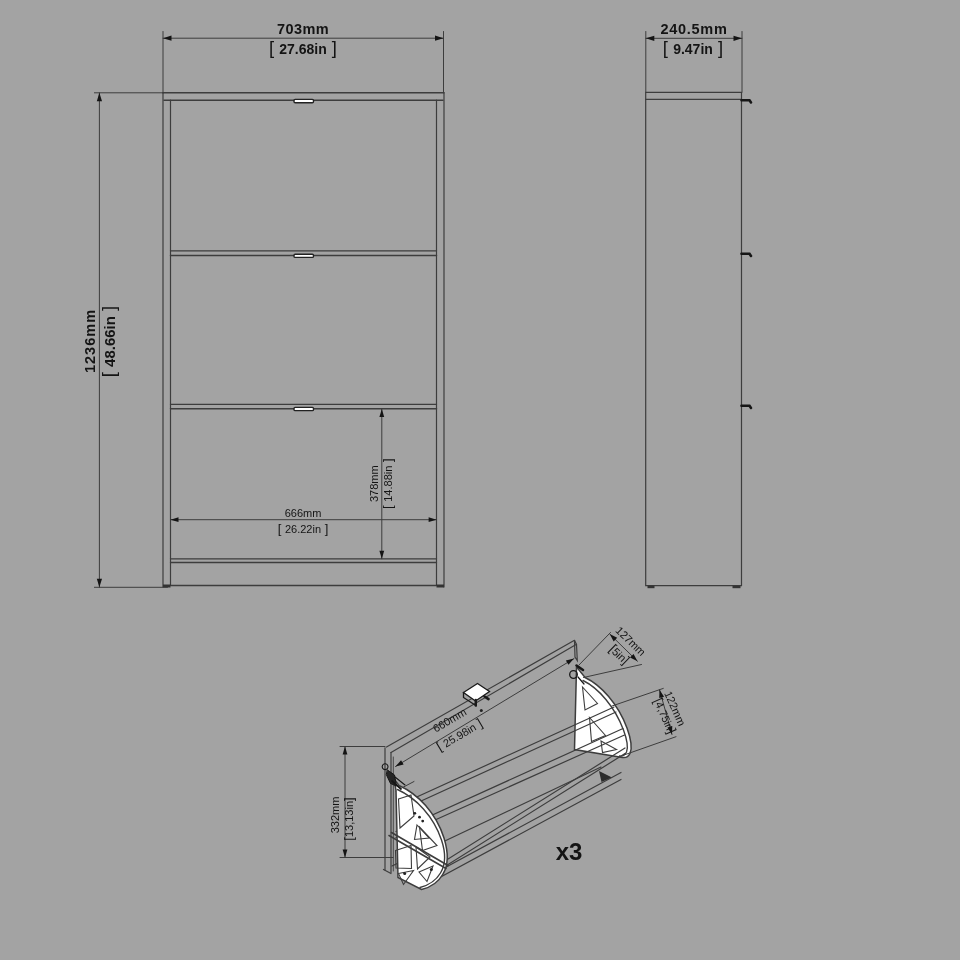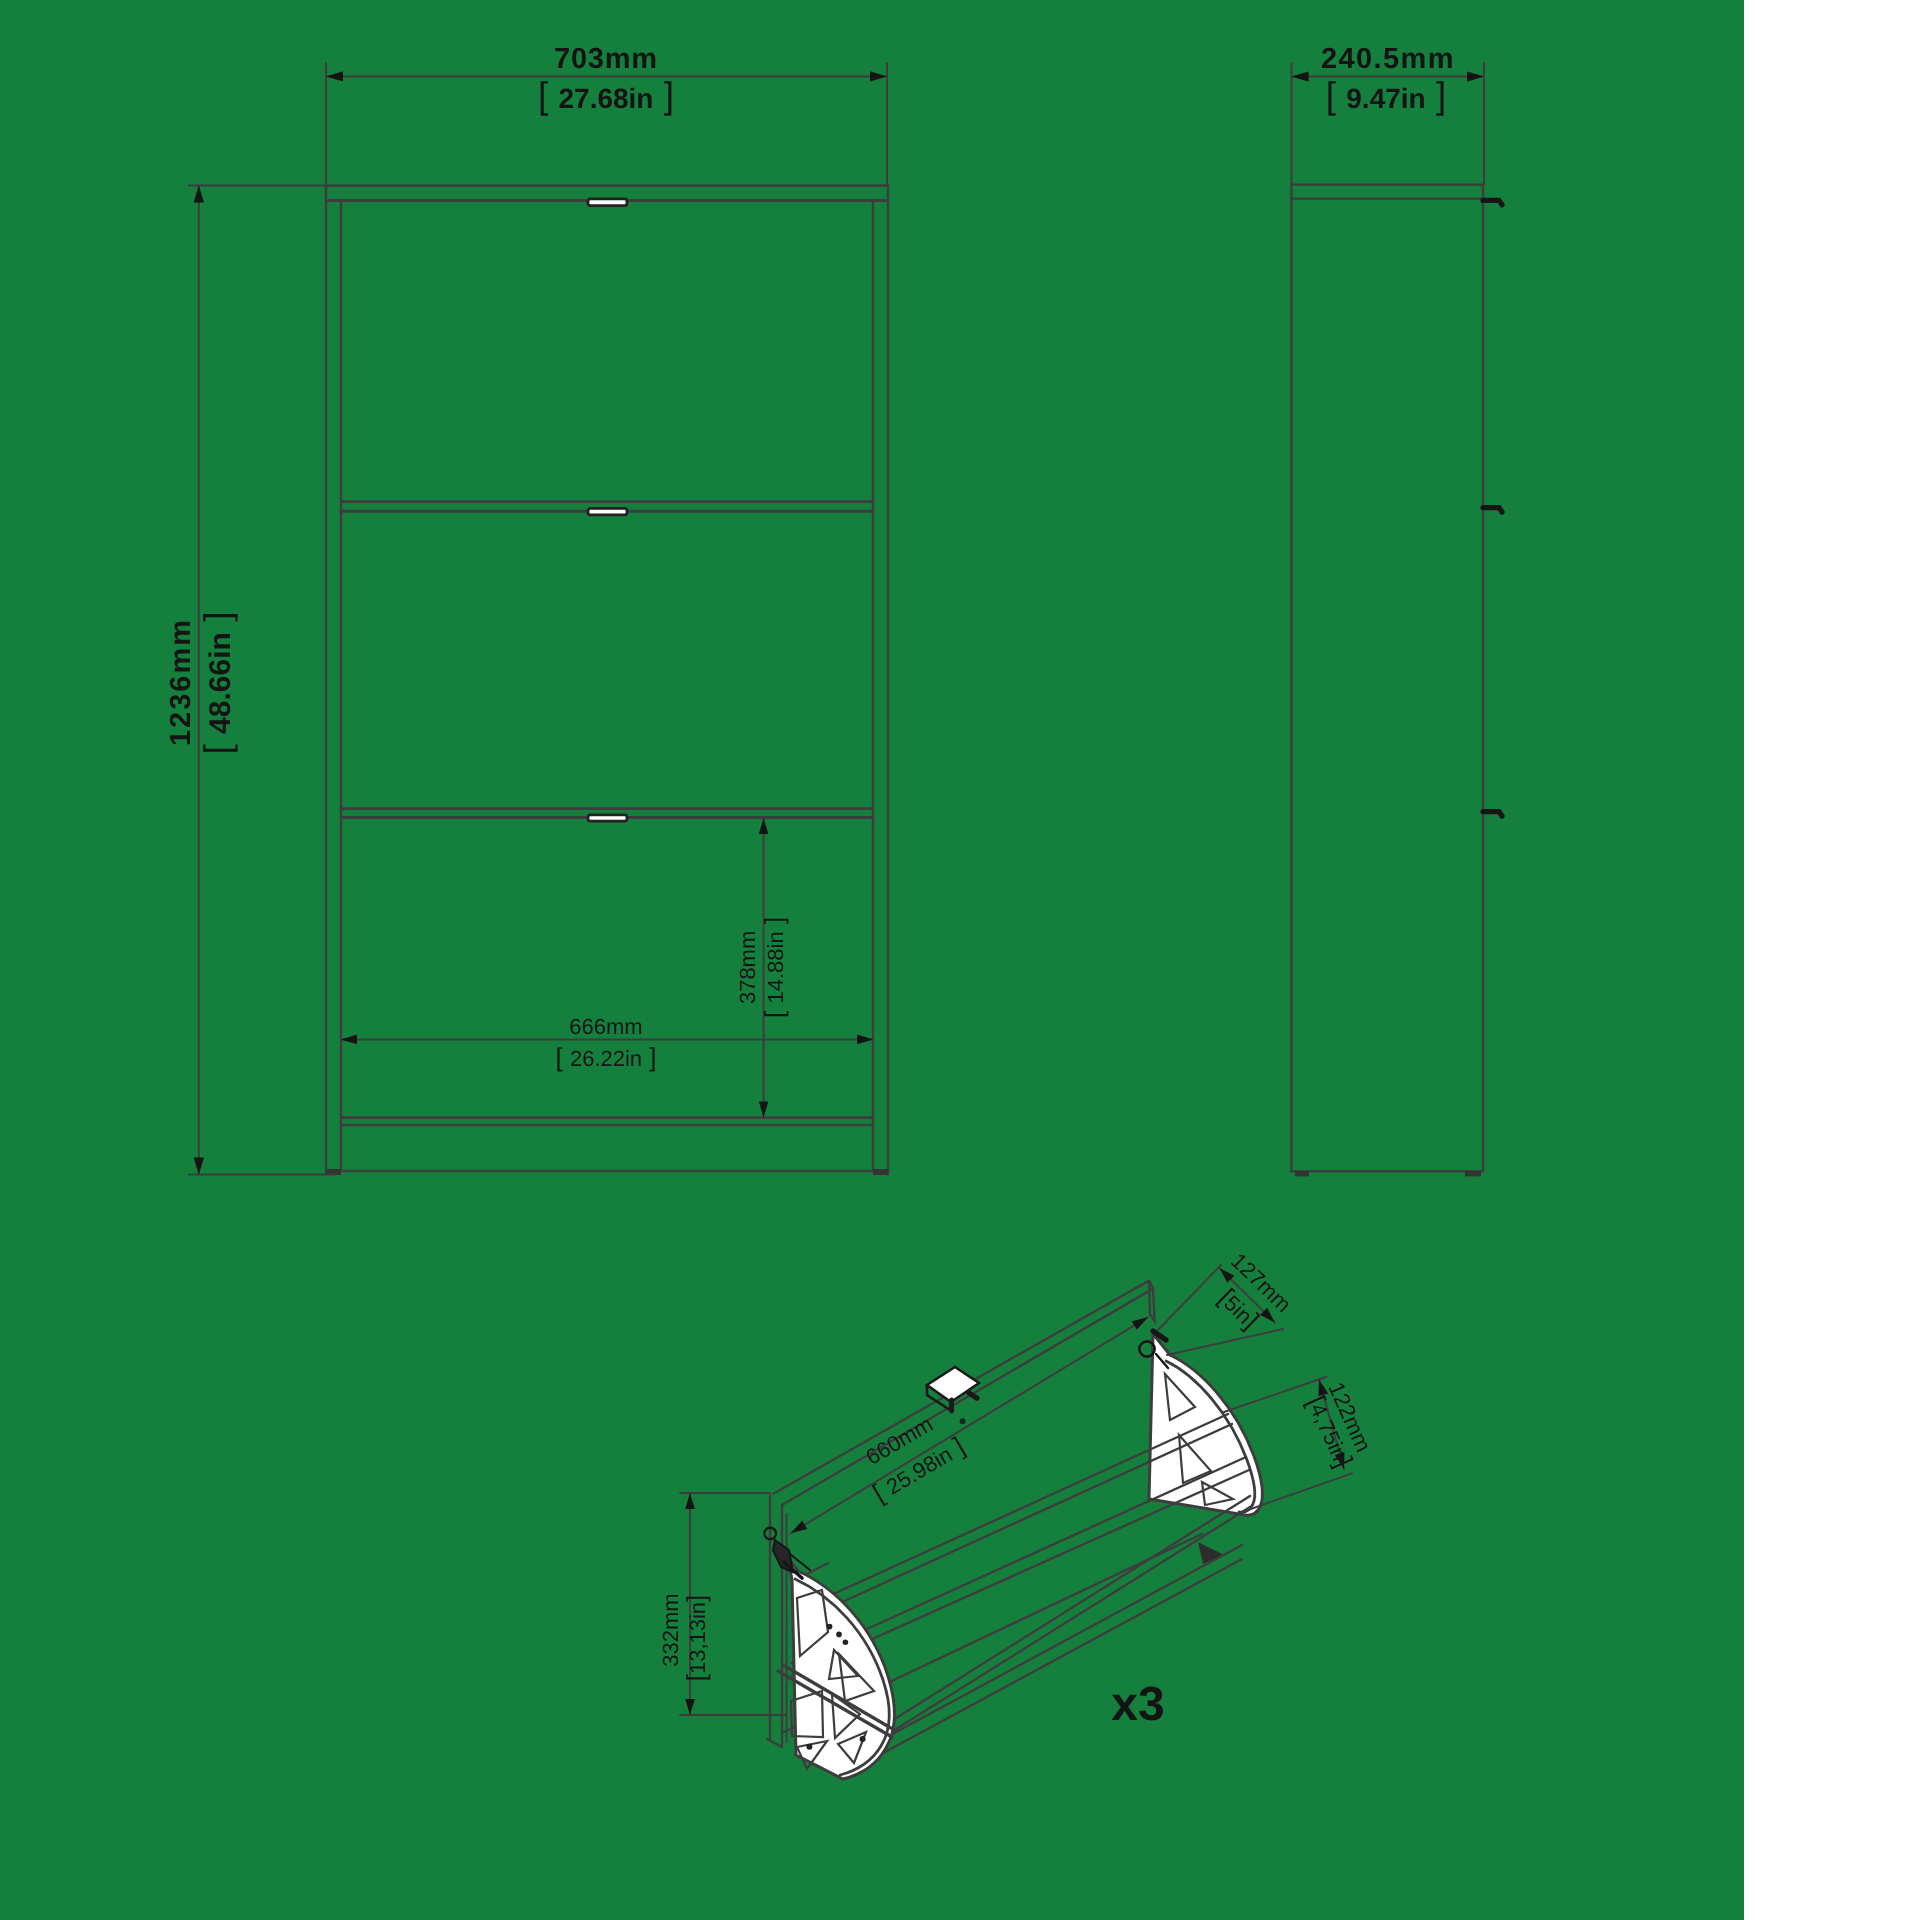--- a/index.html
+++ b/index.html
@@ -1,16 +1,16 @@
 <!DOCTYPE html>
 <html><head>
 <meta charset="utf-8">
 <style>
   html,body{margin:0;padding:0;background:#ffffff;}
-  .page{width:872px;height:960px;position:relative;background:#15803d;overflow:hidden;text-decoration:underline;}
+  .page{width:960px;height:960px;position:relative;background:#a3a3a3;overflow:hidden;text-decoration:underline;}
   svg{display:block;}
   text{font-family:"Liberation Sans", sans-serif; fill:#141414;}
 </style>
 </head>
 <body>
 <div class="page">
 <svg width="960" height="960" viewBox="0 0 960 960" fill="none" stroke-linecap="round">
 
 <g stroke="#3d3d3d" stroke-width="1.2">
 

